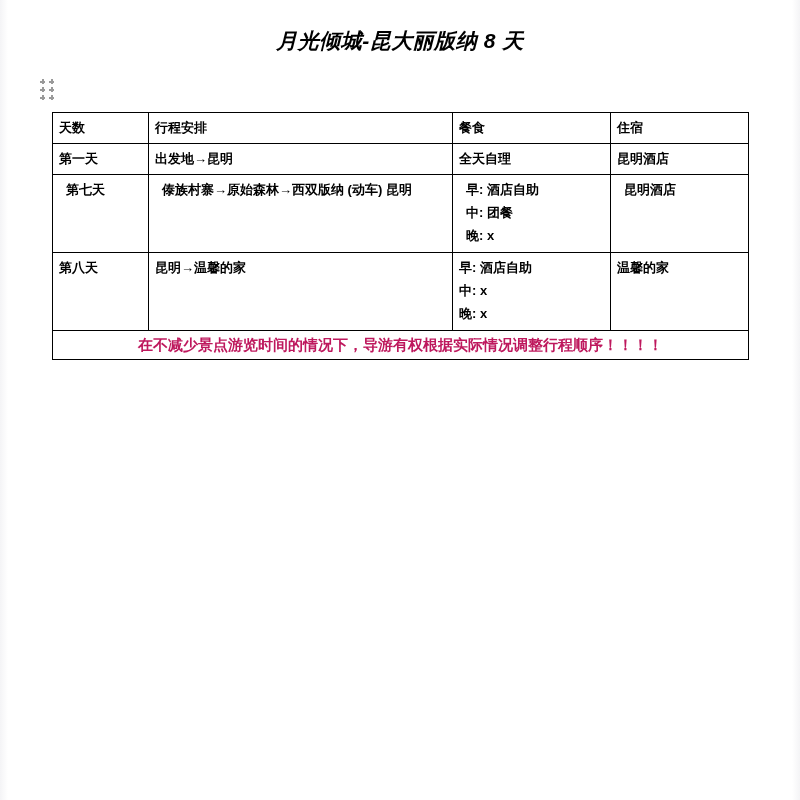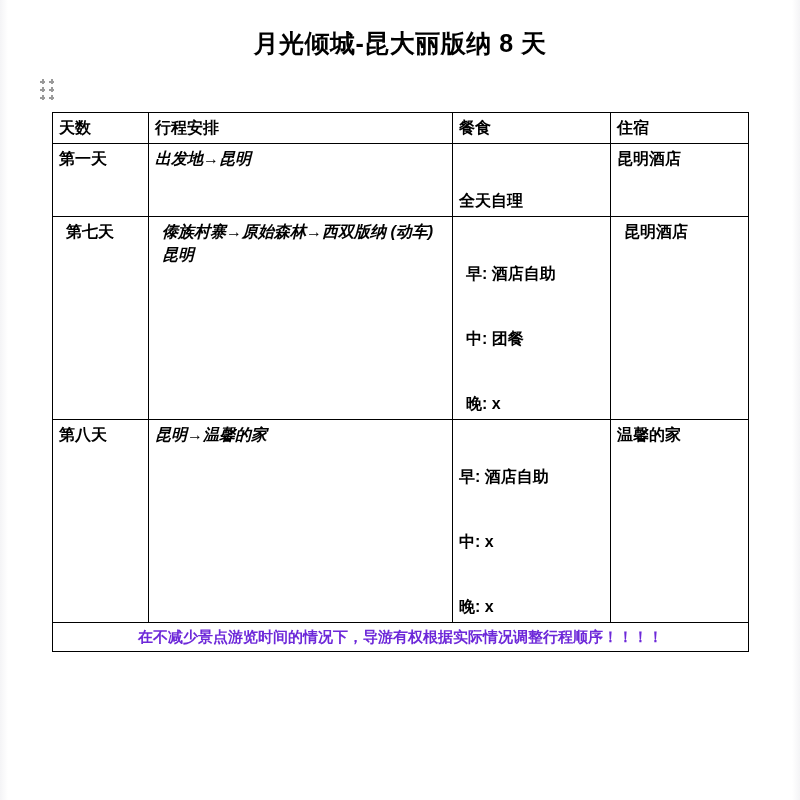--- a/index.html
+++ b/index.html
@@ -41,24 +41,25 @@
     background: linear-gradient(to left, #f4f4f6, #ffffff);
     pointer-events: none;
   }
 
   .doc-title {
     position: absolute;
     left: 0;
     top: 28px;
     width: 800px;
     text-align: center;
-    font-size: 25px;
+    font-size: 21px;
     font-weight: bold;
     letter-spacing: 0.5px;
     line-height: 1.2;
+    font-style: italic;
   }
 
   
   .drag-handle {
     position: absolute;
     left: 40px;
     top: 79px;
     width: 16px;
     height: 22px;
     display: grid;
@@ -91,33 +92,33 @@
     top: 112px;
     width: 696px;
     border-collapse: collapse;
     table-layout: fixed;
     background: #ffffff;
   }
   table.itinerary td {
     border: 1.6px solid #000000;
     vertical-align: top;
     padding: 3px 6px 4px 6px;
-    font-size: 16px;
+    font-size: 13px;
     line-height: 23px;
     font-weight: bold;
     word-break: break-all;
   }
   col.c-day   { width: 96px; }
   col.c-route { width: 304px; }
   col.c-meal  { width: 158px; }
   col.c-hotel { width: 138px; }
 
   td.day, td.hotel { white-space: nowrap; }
-  td.meal .meal-line { display: block; margin-top: 42px; }
-  td.route .route-text { display: block; font-style: italic; }
+  td.meal .meal-line { display: block; }
+  td.route .route-text { display: block; }
 
   tr.header-row td { height: 22px; }
   tr.r1 td { height: 22px; }
   tr.r2 td { height: 88px; }
   tr.r3 td { height: 70px; }
   tr.r4 td { height: 92px; }
   tr.r5 td { height: 72px; }
   tr.r6 td { height: 70px; }
   tr.r7 td { height: 70px; padding-left: 13px; }
   tr.r8 td { height: 70px; }
@@ -200,18 +201,18 @@
           </td>
         <td class="meal">
           <span class="meal-line">早: 酒店自助</span>
           <span class="meal-line">中: x</span>
           <span class="meal-line">晚: x</span>
         </td>
         <td class="hotel">温馨的家</td>
       </tr>
 
       <tr class="notice-row">
-        <td colspan="4" style="color: #6d28d9;">在不减少景点游览时间的情况下，导游有权根据实际情况调整行程顺序！！！！</td>
+        <td colspan="4" style="color: #be185d;">在不减少景点游览时间的情况下，导游有权根据实际情况调整行程顺序！！！！</td>
       </tr>
     </tbody>
   </table>
 
 </div>
 
 </body></html>

